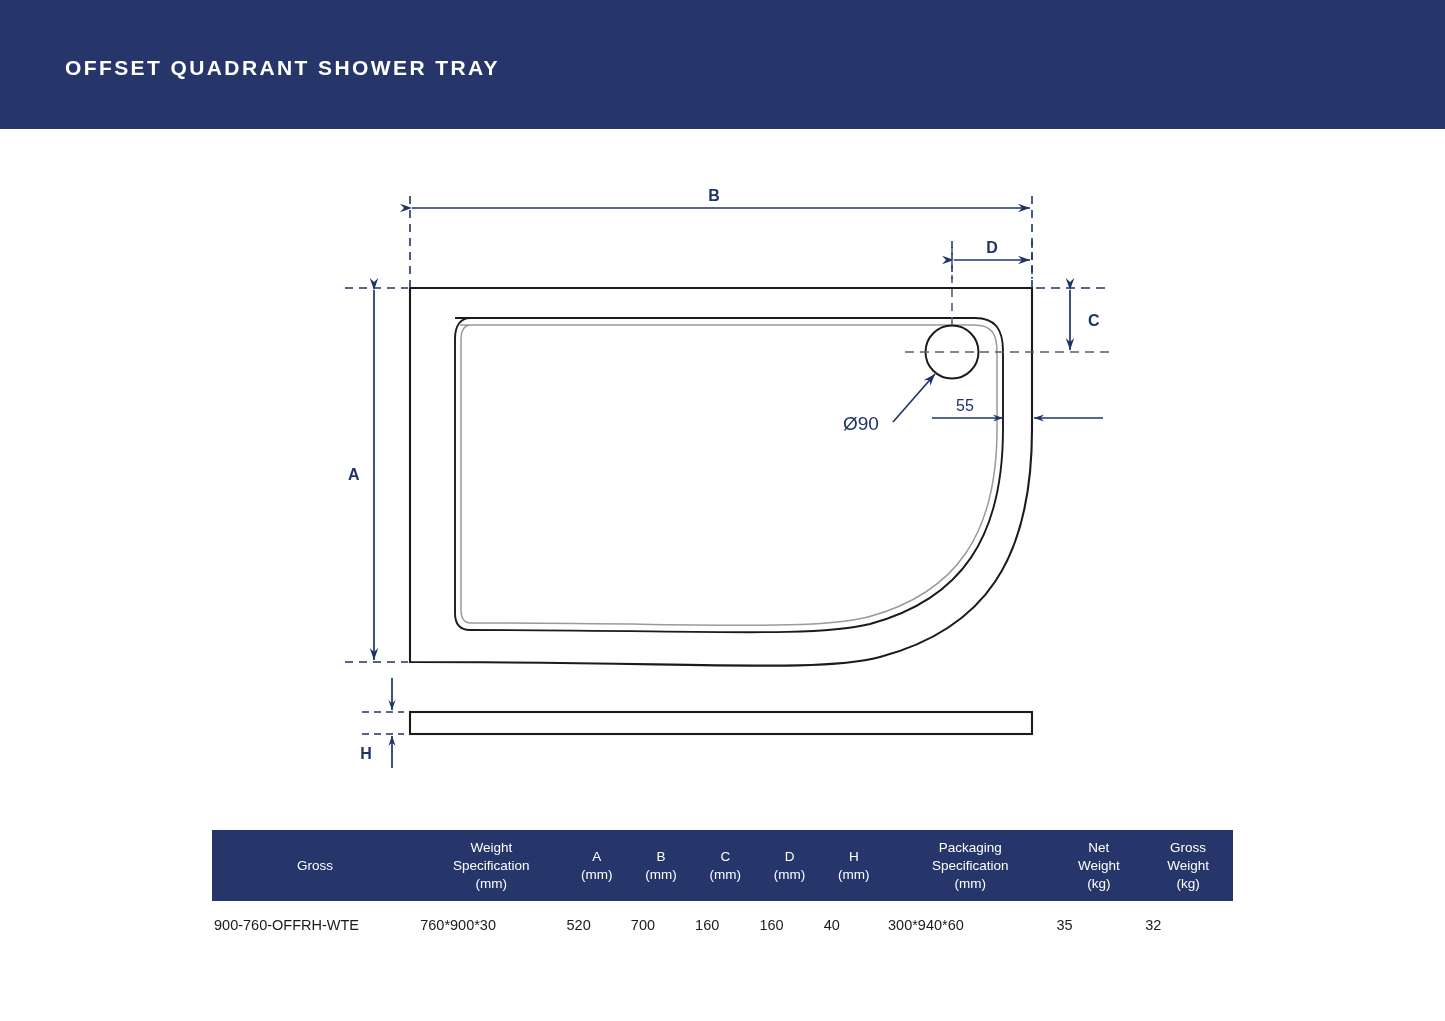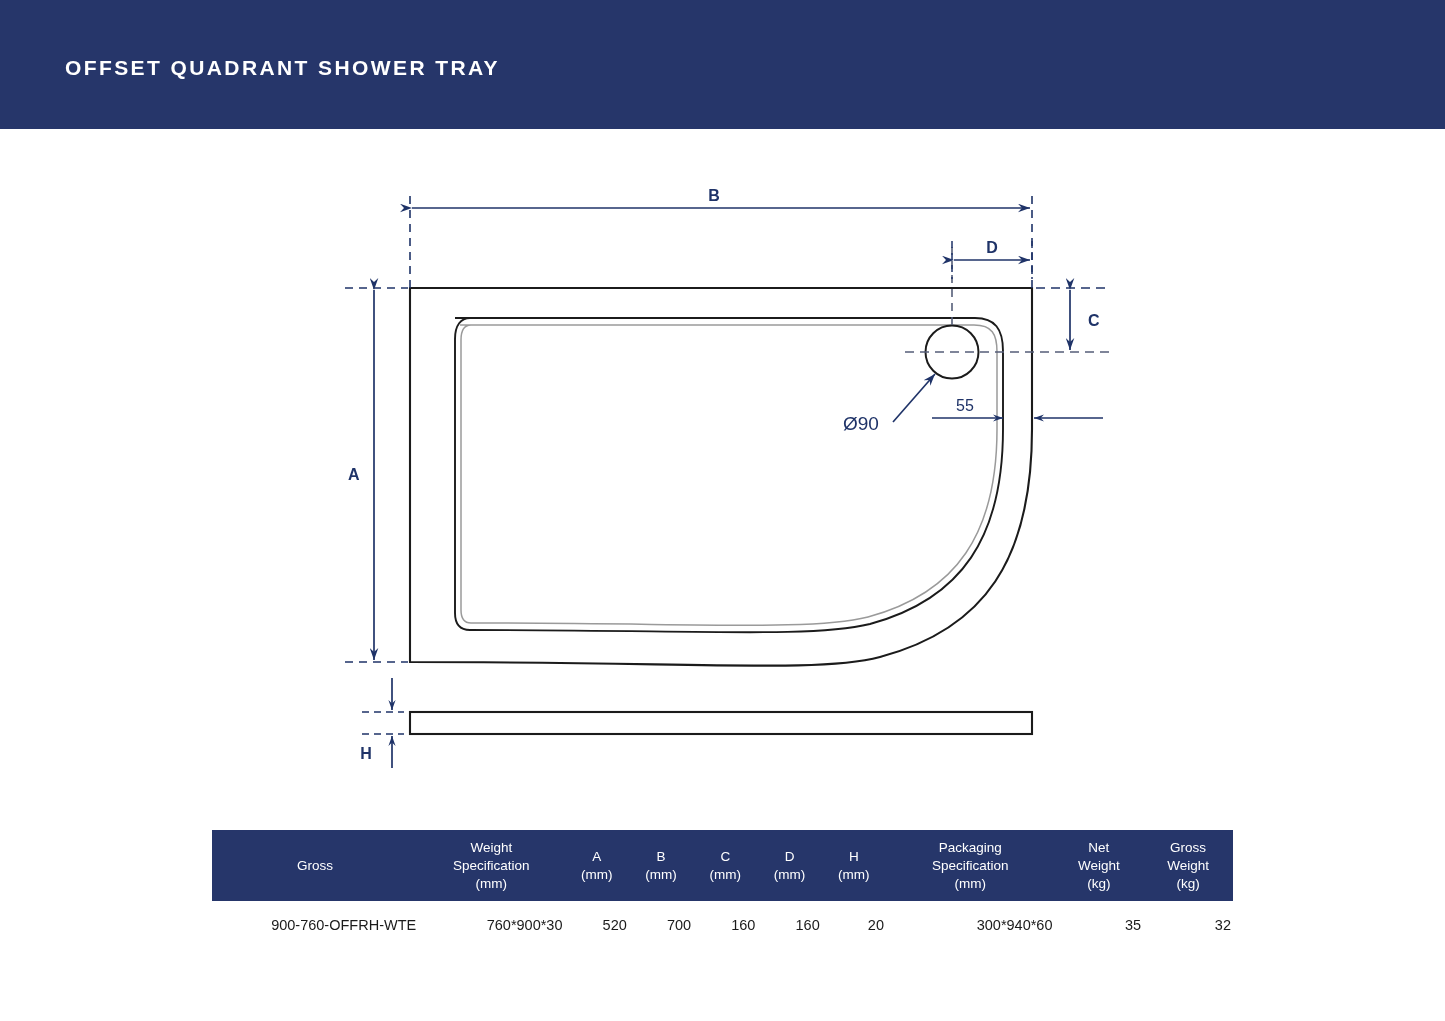--- a/index.html
+++ b/index.html
@@ -44,21 +44,21 @@
     line-height:1.32;
     padding:9px 2px;
     vertical-align:middle;
     text-align:center;
     height:52px;
   }
   #spec-table tbody td{
     background:#ffffff;
     color:#1b1b1b;
     font-size:14.5px;
-    text-align:right;
+    text-align:left;
     padding:16px 2px 14px 2px;
     vertical-align:middle;
   }
   .hdr-line{display:block;}
 </style>
 </head>
 <body>
 
 <div id="header-band">
   <div id="page-title">OFFSET QUADRANT SHOWER TRAY</div>
@@ -220,20 +220,20 @@
       </tr>
     </thead>
     <tbody>
       <tr>
         <td>900-760-OFFRH-WTE</td>
         <td>760*900*30</td>
         <td>520</td>
         <td>700</td>
         <td>160</td>
         <td>160</td>
-        <td>20</td>
+        <td>40</td>
         <td>300*940*60</td>
         <td>35</td>
         <td>32</td>
       </tr>
     </tbody>
   </table>
 </div>
 
 </body></html>

